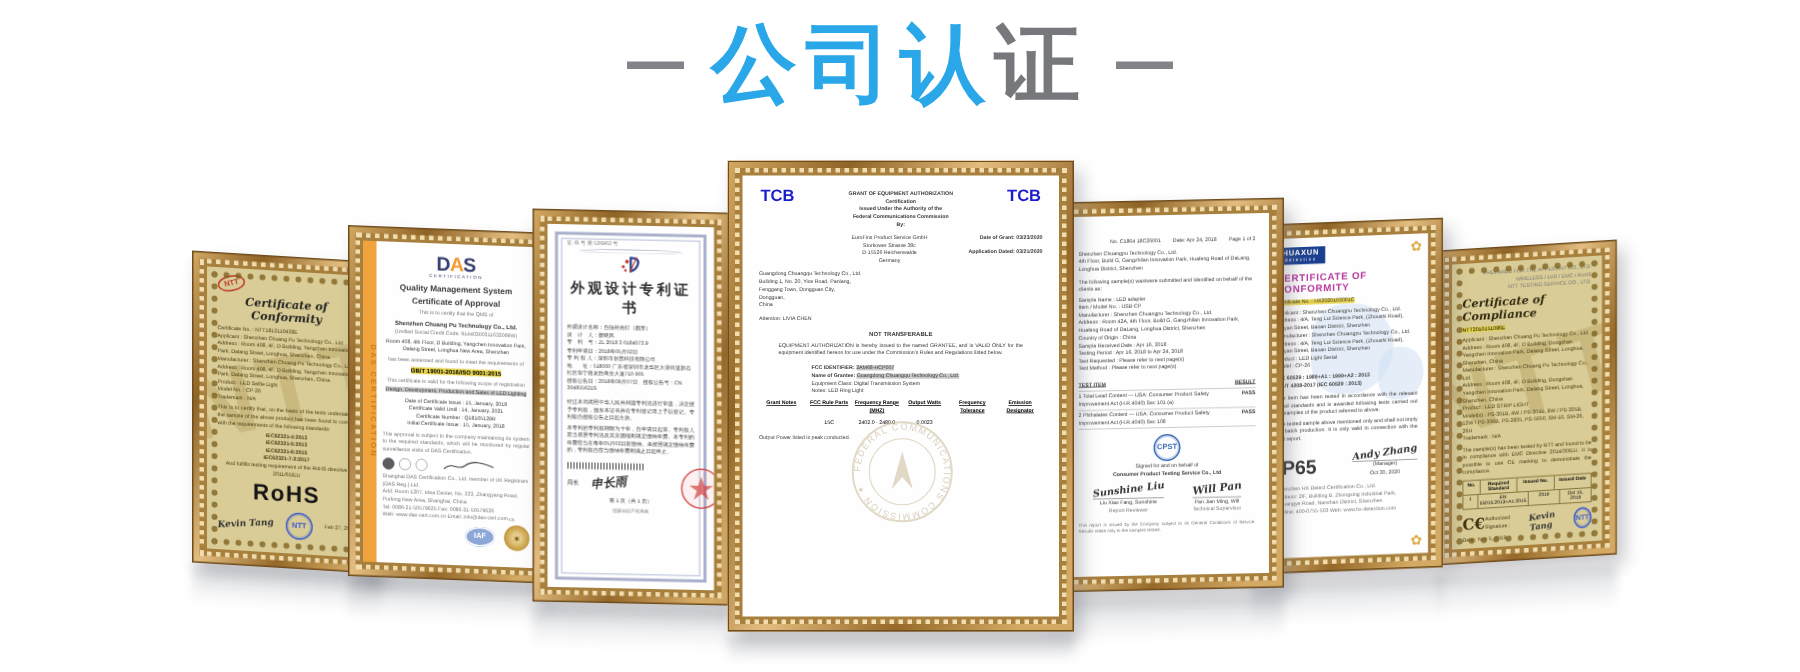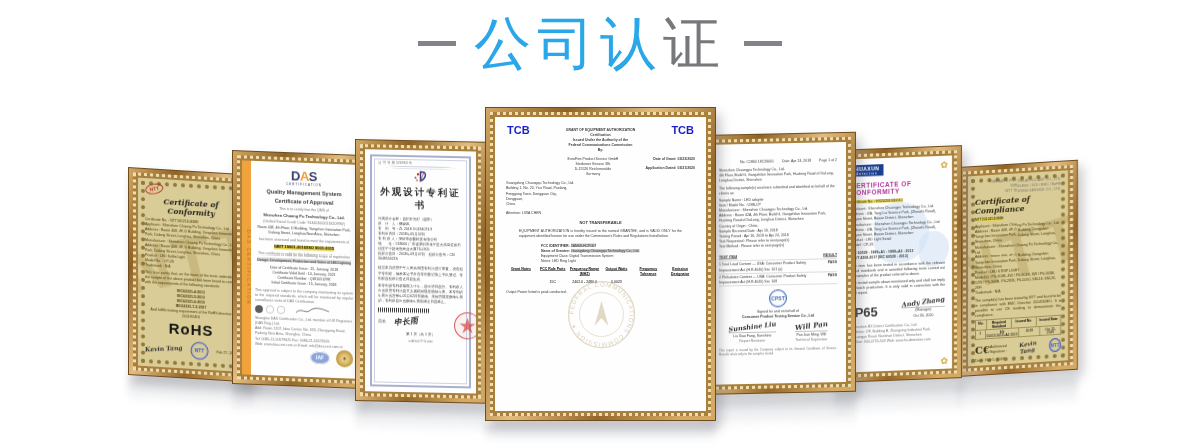--- a/index.html
+++ b/index.html
@@ -3,21 +3,21 @@
 <meta charset="utf-8">
 <style>
   * { margin:0; padding:0; box-sizing:border-box; }
   body { font-family:"Liberation Sans", sans-serif; background:#fff; }
   .page { position:relative; width:1200px; height:448px; background:#fff; overflow:hidden; }
 
   
   .title-row { position:absolute; top:0; left:0; width:100%; height:86px;
     display:flex; align-items:center; justify-content:center; gap:18px; }
   .dash { width:38px; height:5px; background:#83848a; }
-  .title { font-size:57px; font-weight:400; letter-spacing:6px; line-height:1; white-space:nowrap; }
+  .title { font-size:57px; font-weight:700; letter-spacing:6px; line-height:1; white-space:nowrap; }
   .t-blue { color:#2aa7e8; }
   .t-gray { color:#77787b; }
 
   
   .stage { position:absolute; top:0; left:0; width:1200px; height:448px; }
   .refl { position:absolute; z-index:0; height:36px;
     background:linear-gradient(180deg, rgba(168,173,181,.38), rgba(255,255,255,0) 78%);
     filter:blur(3px); }
 
   .cert { position:absolute; filter:drop-shadow(5px 7px 6px rgba(100,100,112,.35)); }

